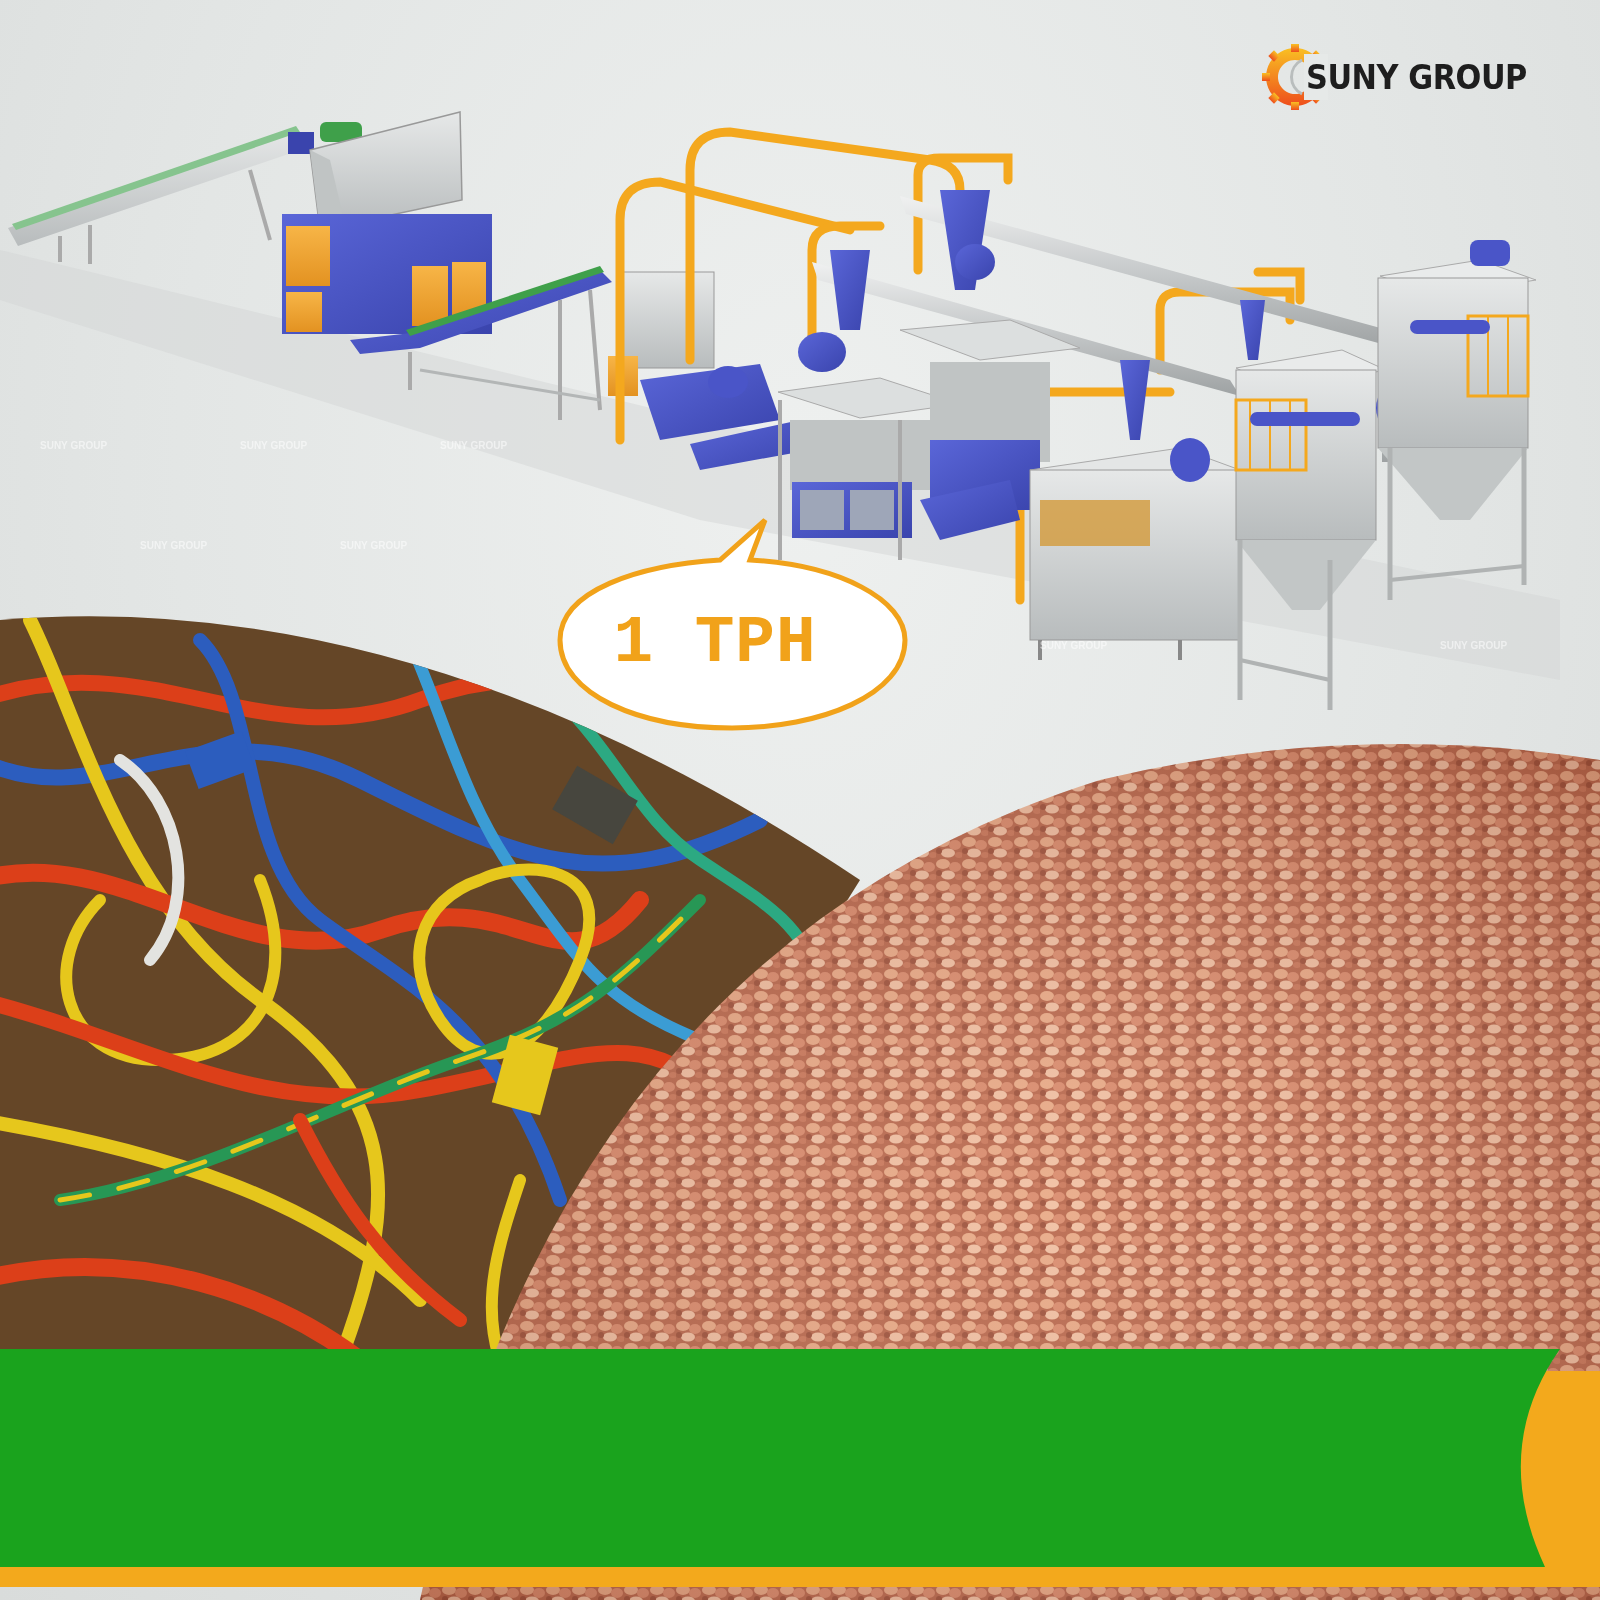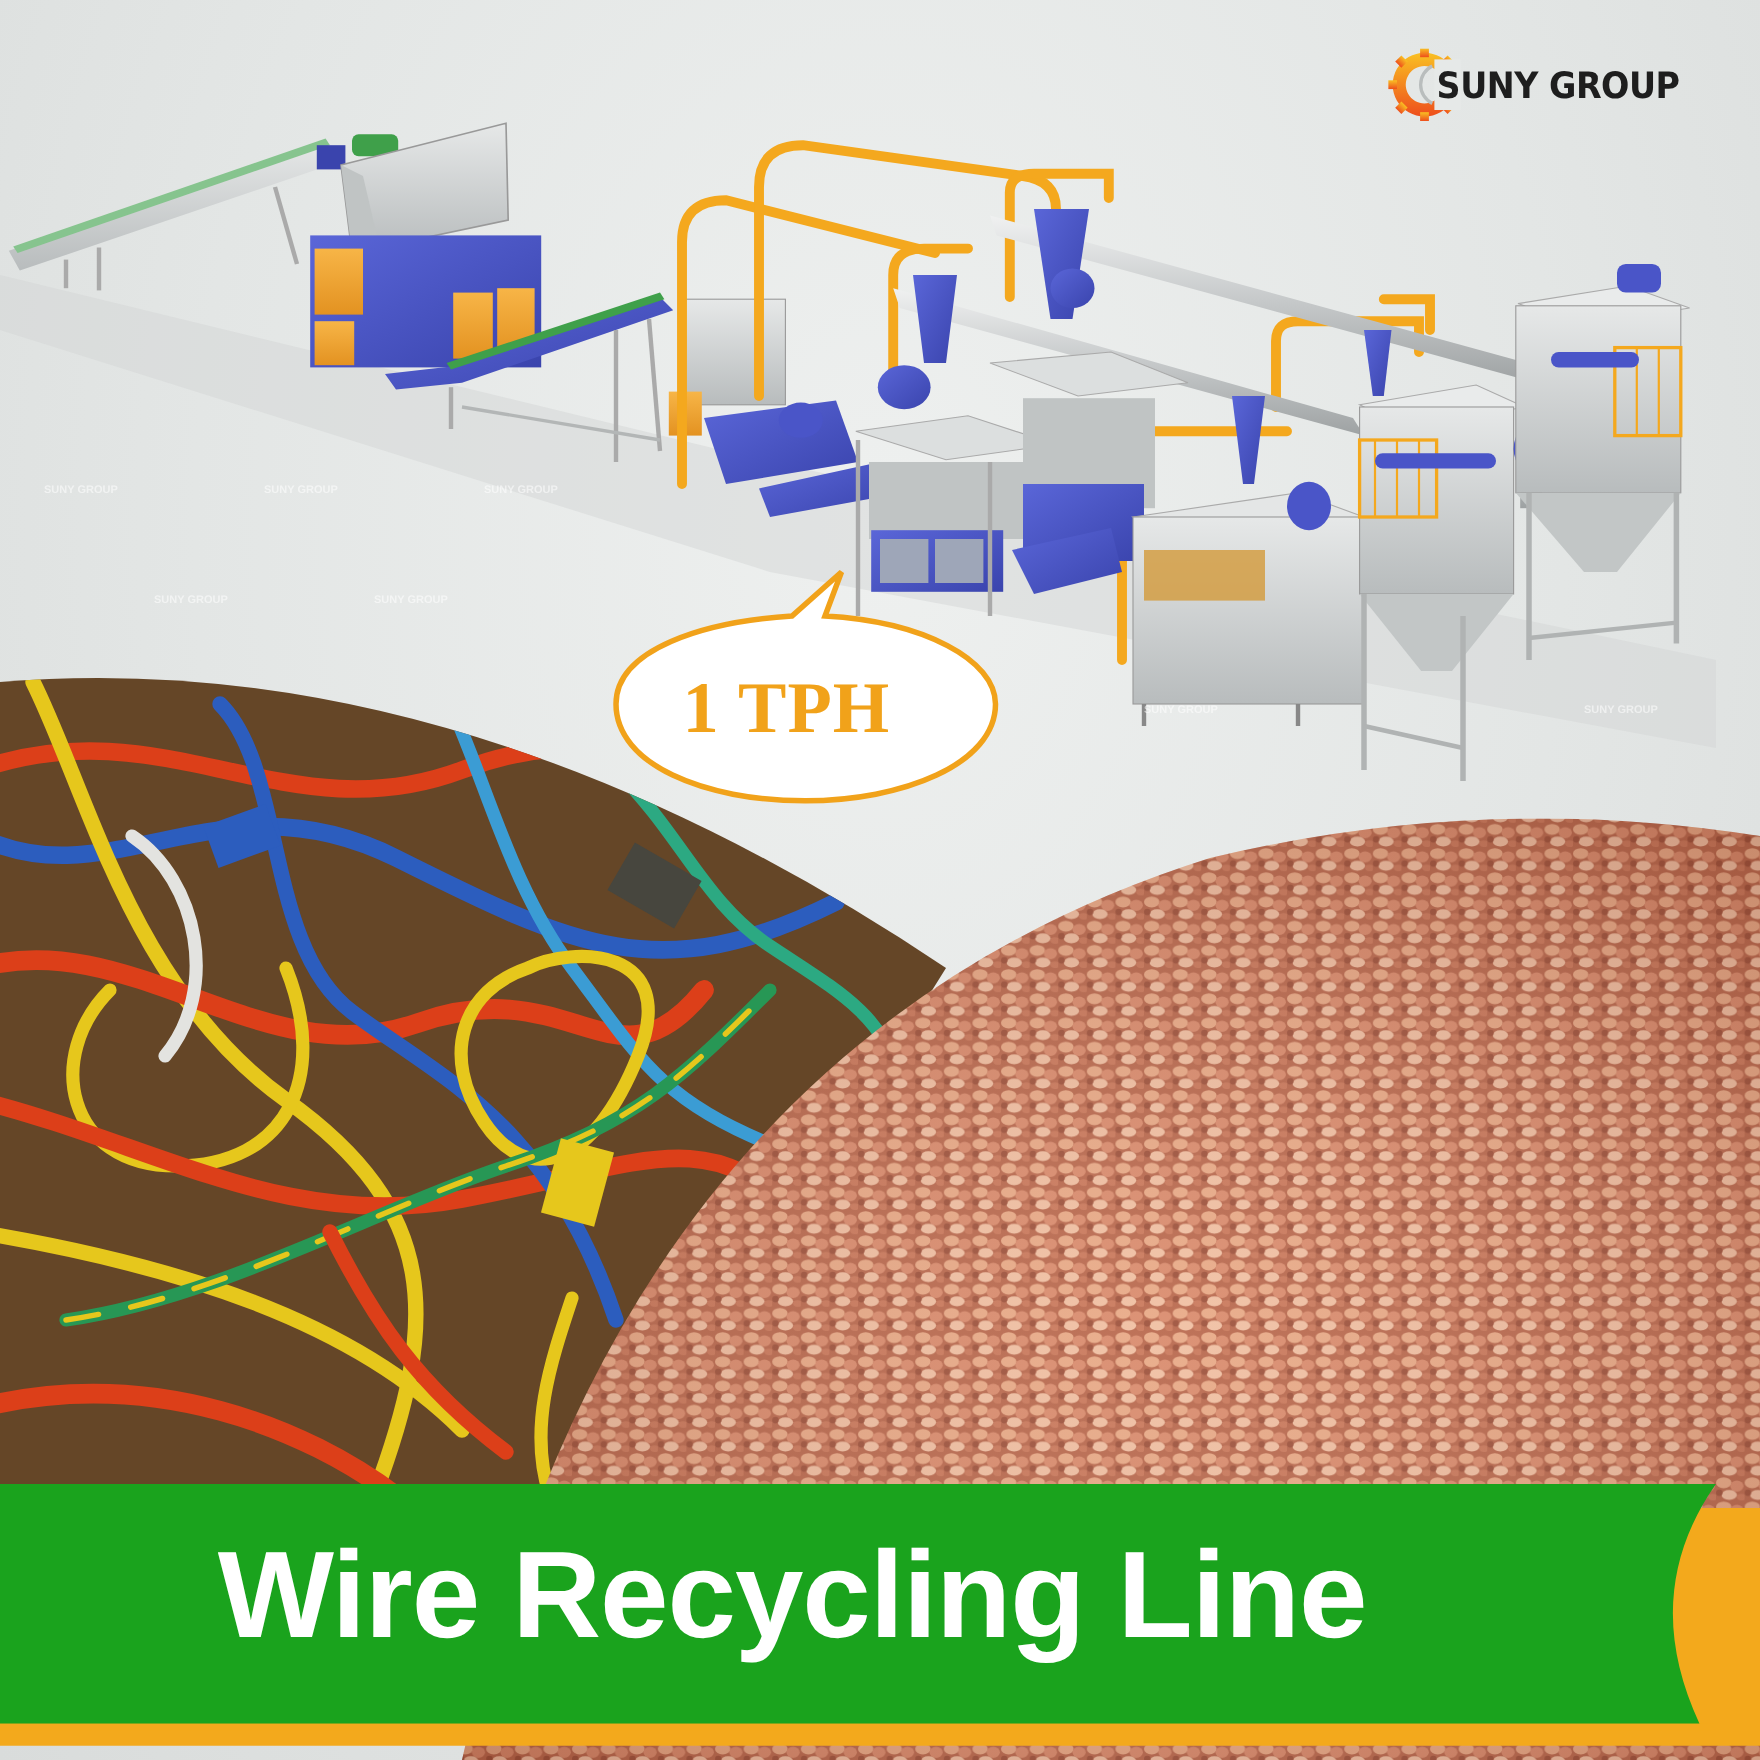--- a/index.html
+++ b/index.html
@@ -4,21 +4,21 @@
 <style>
   html,body{margin:0;padding:0;}
   body{width:1600px;height:1600px;overflow:hidden;background:#e4e7e6;font-family:"Liberation Sans",sans-serif;}
   .canvas{position:relative;width:1600px;height:1600px;overflow:hidden;background:radial-gradient(ellipse at 50% 30%,#eef0ef 0%,#e3e6e5 55%,#d9dcdb 100%);}
   .machinery{position:absolute;left:0;top:0;width:1600px;height:720px;}
   .logo{position:absolute;left:1262px;top:44px;display:flex;align-items:center;}
   .logo-gear{width:66px;height:66px;}
   .logo-text{font-family:"DejaVu Sans",sans-serif;font-weight:bold;font-size:33px;color:#1e1e1e;letter-spacing:-0.5px;margin-left:-22px;transform:scaleX(0.92);transform-origin:left center;}
   .wires{position:absolute;left:0;top:0;width:1600px;height:1600px;}
   .bubble{position:absolute;left:0;top:0;width:1600px;height:800px;pointer-events:none;}
-  .bubble-text{position:absolute;left:570px;top:606px;width:290px;text-align:center;font-family:Liberation Serif, serif;font-weight:bold;font-size:66px;color:#f1a21a;letter-spacing:1px;}
+  .bubble-text{position:absolute;left:570px;top:606px;width:290px;text-align:center;font-family:Liberation Mono, monospace;font-weight:bold;font-size:66px;color:#f1a21a;letter-spacing:1px;}
   .banner{position:absolute;left:0;top:1349px;width:1600px;height:240px;}
   .banner-text{position:absolute;left:0;top:1380px;width:1440px;text-align:center;font-family:"Liberation Sans",sans-serif;font-weight:bold;font-size:112px;color:#ffffff;letter-spacing:-1px;line-height:140px;}
   .wm{position:absolute;font-size:10px;color:rgba(255,255,255,0.55);font-weight:bold;}
 </style>
 </head>
 <body>
 
 <div class="canvas">
 
   <svg class="machinery" viewBox="0 0 1600 720">
@@ -251,15 +251,14 @@
     <path d="M560 640 C560 590 640 565 720 560 L765 520 L750 560 C840 565 905 600 905 640 C905 695 820 728 732 728 C640 728 560 695 560 640 Z" fill="#ffffff" stroke="#f1a21a" stroke-width="5"></path>
   </svg>
   <div class="bubble-text">1 TPH</div>
 
   <svg class="banner" viewBox="0 0 1600 240">
     <path d="M1500 22 L1600 22 L1600 238 L0 238 L0 208 L1520 208 Q1470 120 1540 22 Z" fill="#f3a91c"></path>
     <rect x="0" y="0" width="1560" height="10" fill="transparent"></rect>
     <path d="M0 0 L1560 0 Q1490 100 1545 218 L0 218 Z" fill="#1aa31d"></path>
     <rect x="0" y="218" width="1560" height="6" fill="#f3a91c"></rect>
   </svg>
-  <div class="banner-text">Wire Recycling Line</div>
 
 </div>
 
 </body></html>

